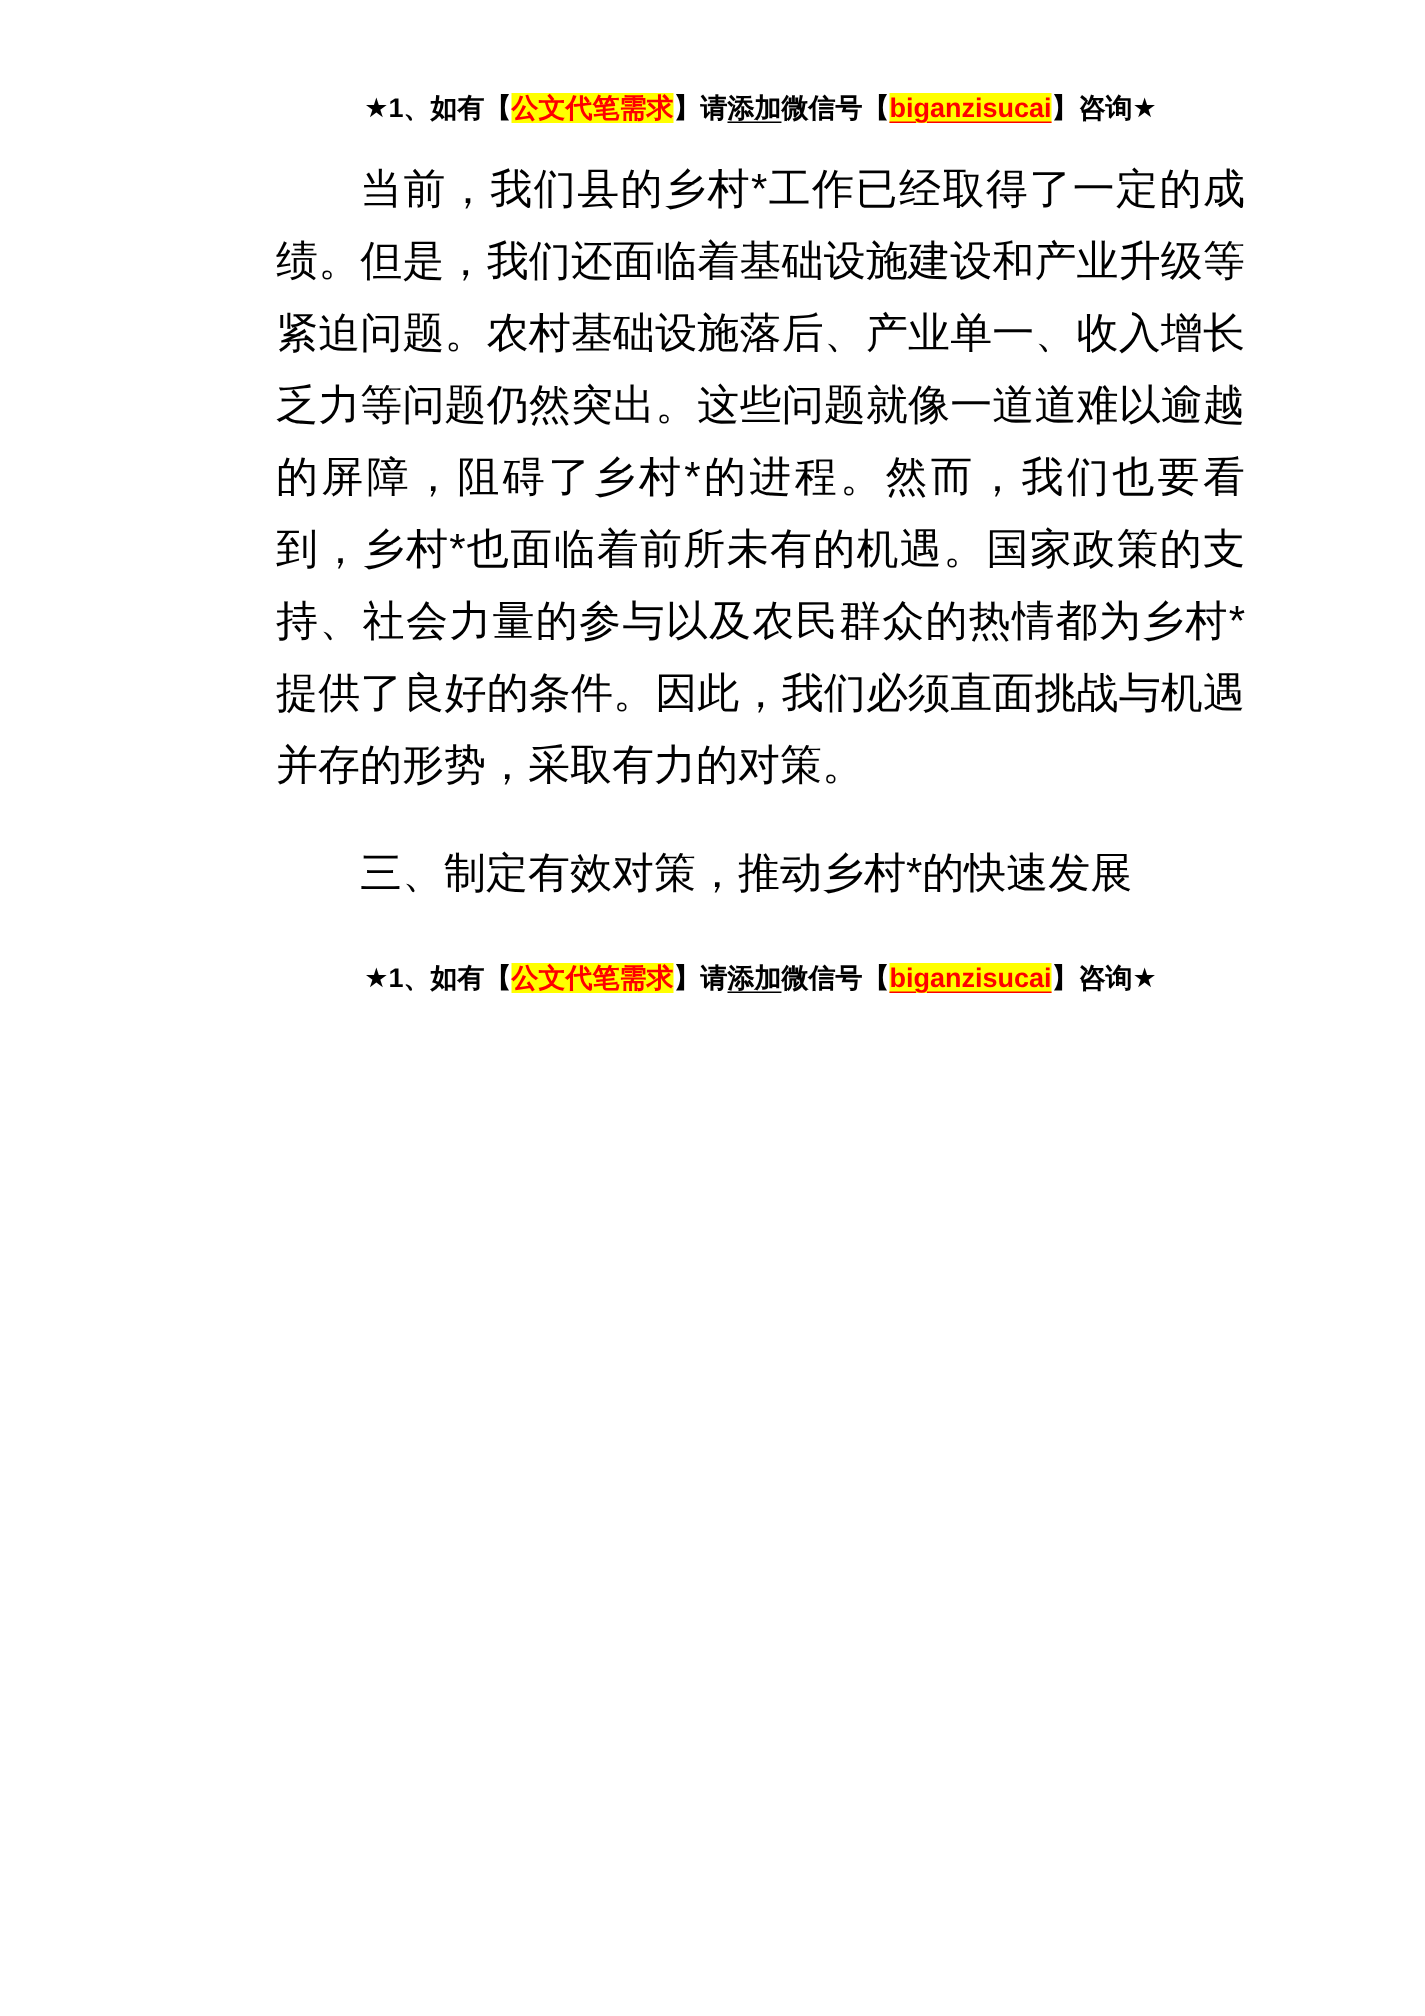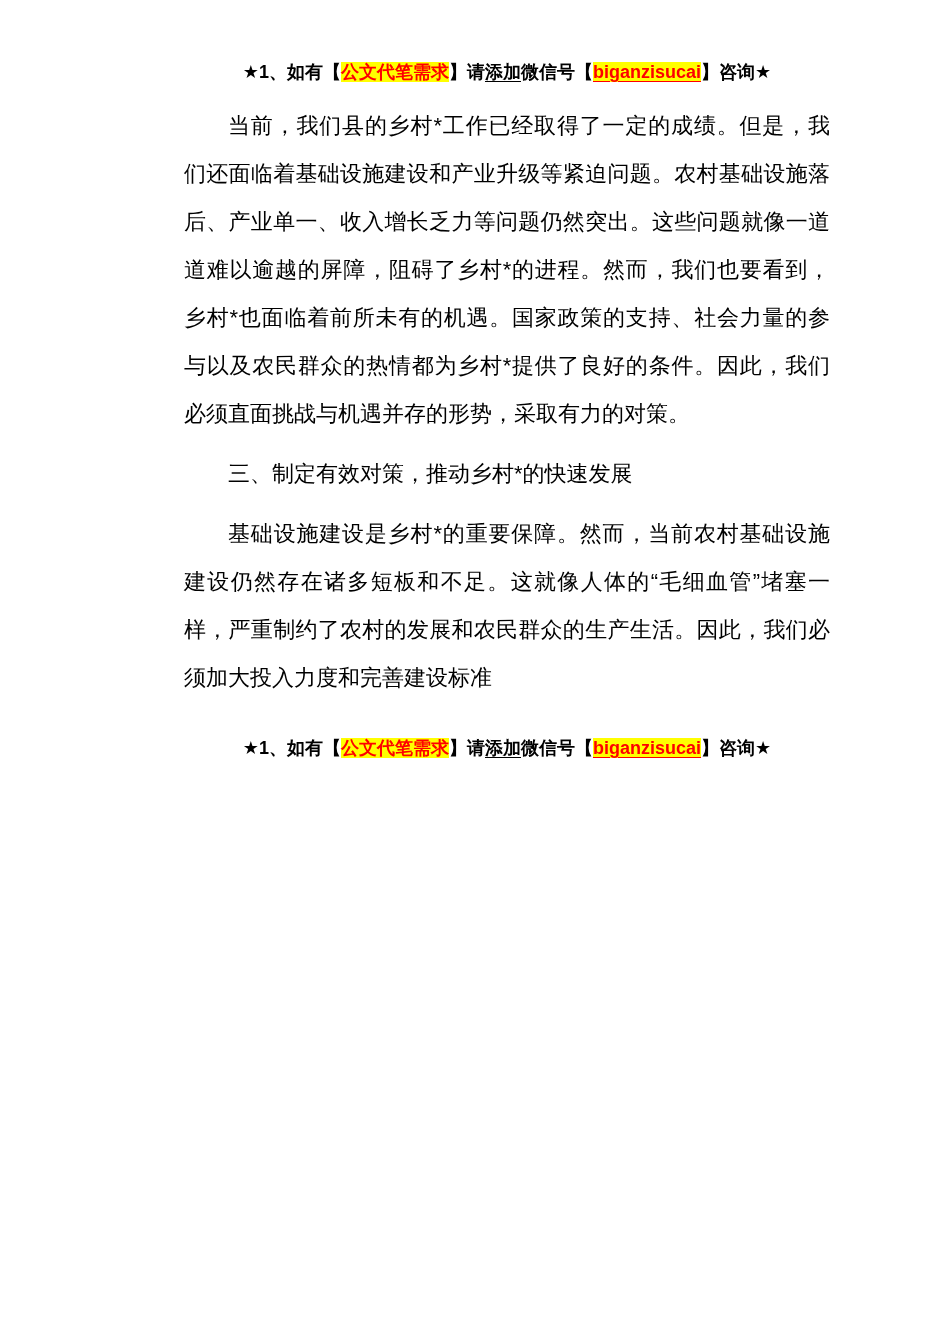--- a/index.html
+++ b/index.html
@@ -41,49 +41,48 @@
     color: #fe0000;
     text-decoration: underline;
     text-underline-offset: 3px;
   }
   .promo-bottom {
     margin-top: 30px;
   }
   
   .doc {
     margin-top: 13px;
-    font-size: 22px;
+    font-size: 28px;
     line-height: 48px;
     text-align: justify;
     color: #000000;
   }
   .doc p {
     margin: 0;
     text-indent: 2em;
     word-break: break-all;
   }
   .doc p + p {
-    margin-top: 12px;
+    margin-top: 24px;
   }
 </style>
 </head>
 <body>
 
 <div class="page">
 
   <div class="promo promo-top">
     <div class="promo-line">
       <span>★1、如有【</span><span class="hl">公文代笔需求</span><span>】请</span><span class="ul">添加</span><span>微信号【</span><span class="hl-ul">biganzisucai</span><span>】咨询★</span>
     </div>
   </div>
 
   <div class="doc">
     <p>当前，我们县的乡村*工作已经取得了一定的成绩。但是，我们还面临着基础设施建设和产业升级等紧迫问题。农村基础设施落后、产业单一、收入增长乏力等问题仍然突出。这些问题就像一道道难以逾越的屏障，阻碍了乡村*的进程。然而，我们也要看到，乡村*也面临着前所未有的机遇。国家政策的支持、社会力量的参与以及农民群众的热情都为乡村*提供了良好的条件。因此，我们必须直面挑战与机遇并存的形势，采取有力的对策。</p>
     <p>三、制定有效对策，推动乡村*的快速发展</p>
-    <p>基础设施建设是乡村*的重要保障。然而，当前农村基础设施建设仍然存在诸多短板和不足。这就像人体的“毛细血管”堵塞一样，严重制约了农村的发展和农民群众的生产生活。因此，我们必须加大投入力度和完善建设标准</p>
   </div>
 
   <div class="promo promo-bottom">
     <div class="promo-line">
       <span>★1、如有【</span><span class="hl">公文代笔需求</span><span>】请</span><span class="ul">添加</span><span>微信号【</span><span class="hl-ul">biganzisucai</span><span>】咨询★</span>
     </div>
     <div class="promo-line">
       
     </div>
   </div>

